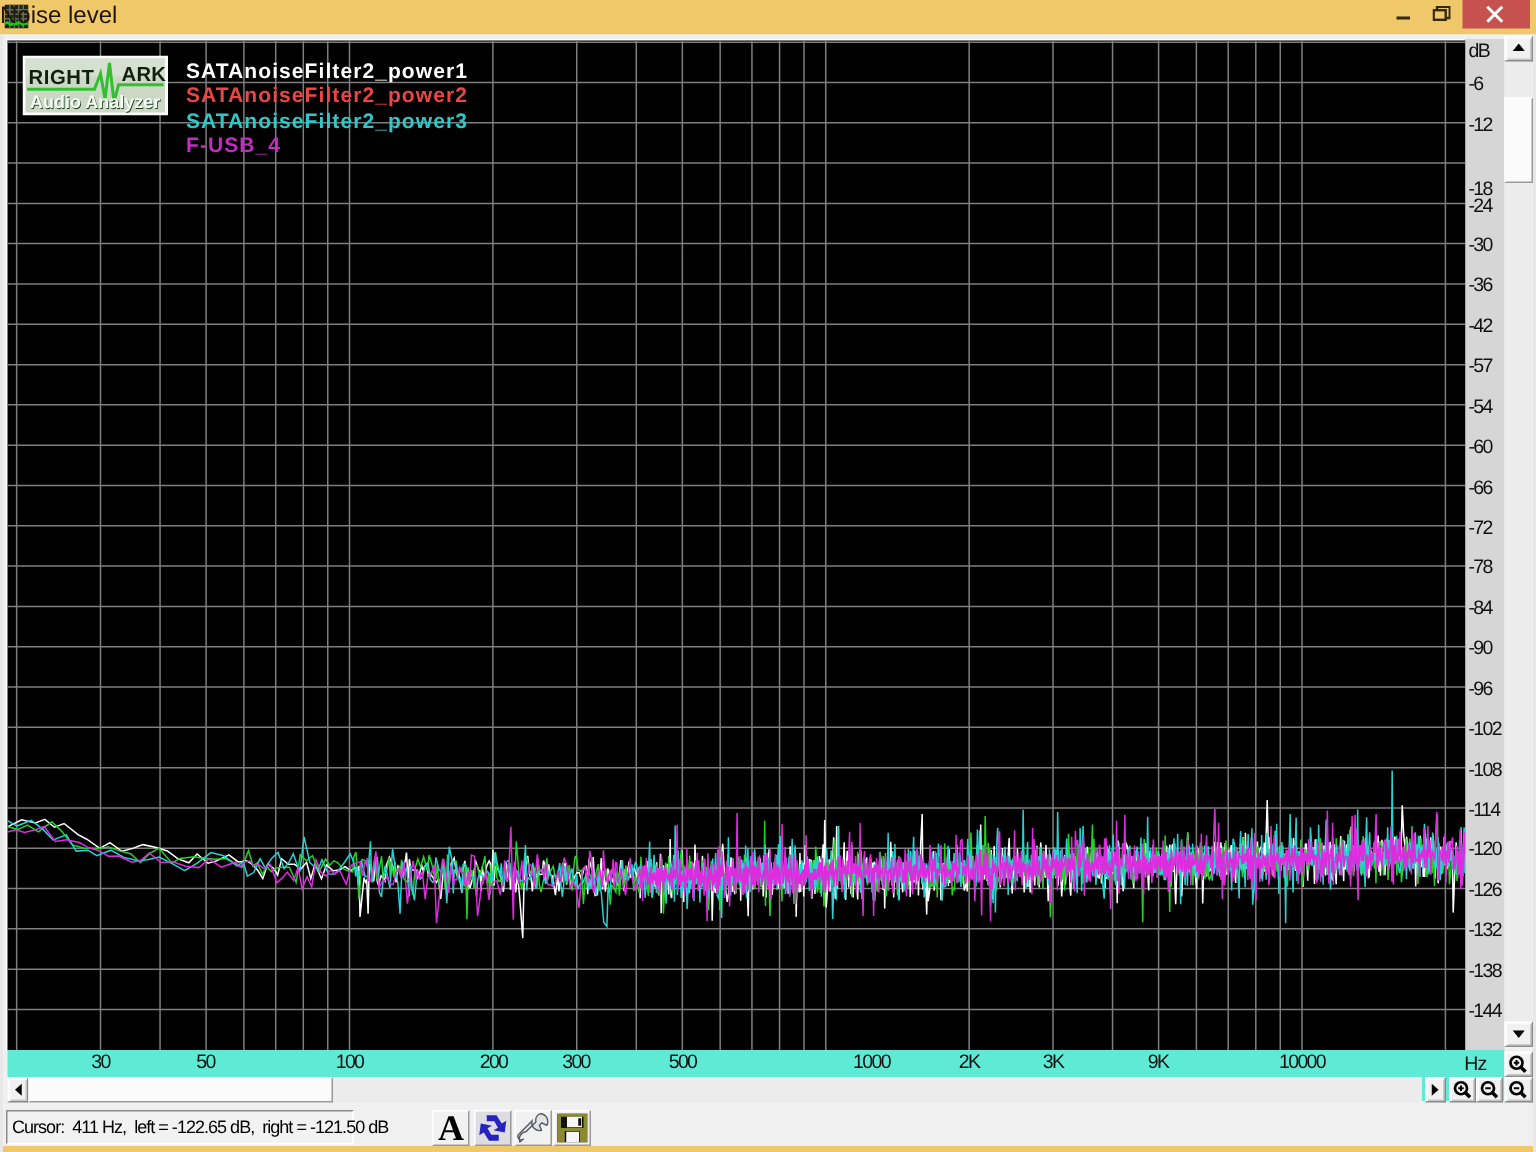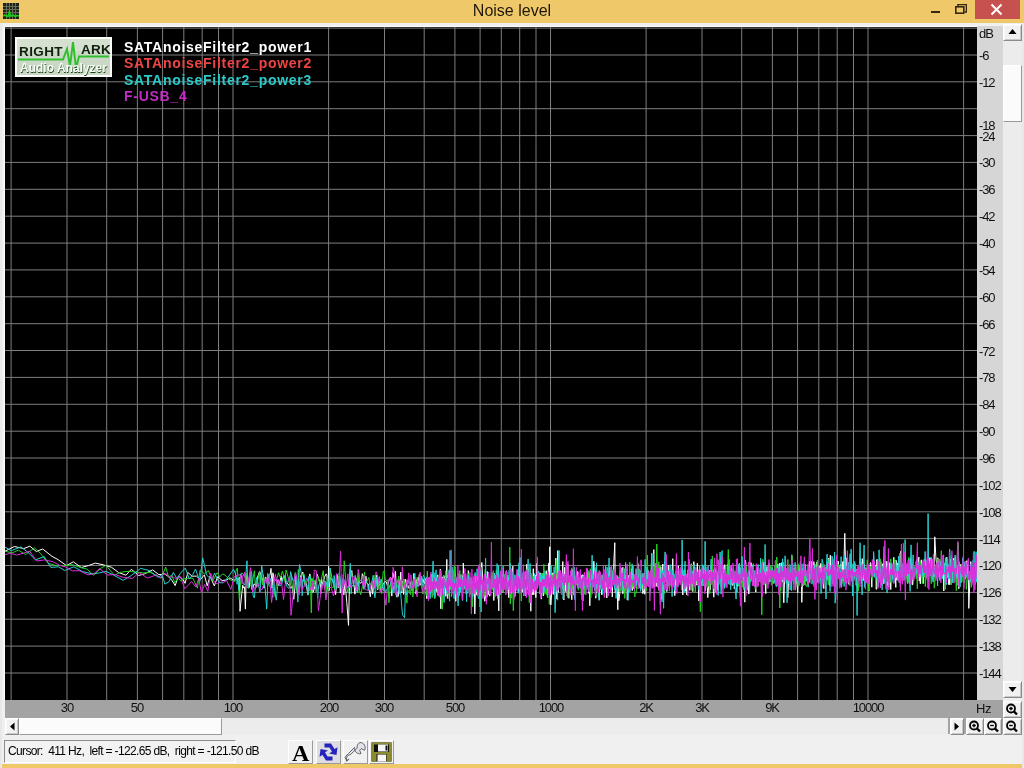--- a/index.html
+++ b/index.html
@@ -1,19 +1,19 @@
 <!DOCTYPE html>
 <html><head><meta charset="utf-8"><title>Noise level</title><style>
 *{margin:0;padding:0;box-sizing:border-box}
 html,body{width:1024px;height:768px;overflow:hidden;background:#f0f0f0;
  font-family:"Liberation Sans",sans-serif}
 #win{position:relative;width:1024px;height:768px}
 #titlebar{position:absolute;left:0;top:0;width:1024px;height:23px;background:#eec869}
 #tbicon{position:absolute;left:3px;top:3px;width:16px;height:16px}
-#tbtitle{position:absolute;left:0;top:2px;width:1024px;text-align:center;
+#tbtitle{position:absolute;left:0;top:2px;width:1024px;text-align:left;
  font-size:16px;color:#201708;letter-spacing:0}
 #btnmin{position:absolute;left:931px;top:11px;width:9px;height:2px;background:#38290e}
 #btnrest{position:absolute;left:955px;top:4px;width:12px;height:10px}
 #btnclose{position:absolute;left:975px;top:0;width:45px;height:19px;background:#c5524e}
 #btnclose svg{position:absolute;left:15px;top:3px}
 #client{position:absolute;left:0;top:23px;width:1024px;height:745px;background:#f0f0f0}
 #chart{position:absolute;left:4px;top:3px;width:973px;height:674px;background:#000;
  border-top:1px solid #fcfcfc;border-left:1px solid #fcfcfc}
 #chart svg.main{position:absolute;left:0;top:0}
 #logo{position:absolute;left:10px;top:10px;width:97px;height:40px}
@@ -24,21 +24,21 @@
 #vsb{position:absolute;left:1003px;top:1px;width:19px;height:674px;background:#ececec}
 .sbtn{position:absolute;background:#f1f1f1;border:1px solid #8a8a8a;
  border-top-color:#fff;border-left-color:#fff;
  box-shadow:inset 1px 1px 0 #fafafa,inset -1px -1px 0 #c8c8c8}
 .zbtn{position:absolute;background:#f1f1f1;border:1px solid #8a8a8a;
  border-top-color:#fff;border-left-color:#fff;
  box-shadow:inset 1px 1px 0 #fafafa,inset -1px -1px 0 #c8c8c8}
 .zbtn svg{position:absolute;left:1px;top:1px}
 #vthumb{position:absolute;left:0;top:41px;width:19px;height:57px;background:#fbfbfb;
  border:1px solid #9a9a9a;border-top-color:#fff;border-left-color:#fff}
-#freqrow{position:absolute;left:5px;top:677px;width:998px;height:34px;background:#a3a3a3}
+#freqrow{position:absolute;left:5px;top:677px;width:998px;height:34px;background:#5eead4}
 .fl{position:absolute;top:0px;width:60px;text-align:center;font-size:13px;
  letter-spacing:-1.1px;color:#111}
 #hzlab{position:absolute;left:938px;top:1px;width:48px;text-align:right;font-size:13px;
  color:#111;letter-spacing:-.5px}
 #hsbrow{position:absolute;left:5px;top:695px;width:996px;height:17px}
 #hsbtrack{position:absolute;left:0;top:0;width:943px;height:17px;background:#ececec}
 #hthumb{position:absolute;left:14px;top:0;width:203px;height:17px;background:#fbfbfb;
  border:1px solid #9a9a9a;border-top-color:#fff;border-left-color:#fff}
 #statusbar{position:absolute;left:0;top:714px;width:1024px;height:28px}
 #stfield{position:absolute;left:4px;top:3px;width:232px;height:23px;background:#f2f2f2;
@@ -101,21 +101,21 @@
   </div>
   <div id="dbcol">
         <div class="dbl" style="top:0px">dB</div>
         <div class="dbl" style="top:22px">-6</div>
         <div class="dbl" style="top:49px">-12</div>
         <div class="dbl" style="top:92px">-18</div>
         <div class="dbl" style="top:103px">-24</div>
         <div class="dbl" style="top:129px">-30</div>
         <div class="dbl" style="top:156px">-36</div>
         <div class="dbl" style="top:183px">-42</div>
-        <div class="dbl" style="top:210px">-40</div>
+        <div class="dbl" style="top:210px">-57</div>
         <div class="dbl" style="top:237px">-54</div>
         <div class="dbl" style="top:264px">-60</div>
         <div class="dbl" style="top:291px">-66</div>
         <div class="dbl" style="top:318px">-72</div>
         <div class="dbl" style="top:344px">-78</div>
         <div class="dbl" style="top:371px">-84</div>
         <div class="dbl" style="top:398px">-90</div>
         <div class="dbl" style="top:425px">-96</div>
         <div class="dbl" style="top:452px">-102</div>
         <div class="dbl" style="top:479px">-108</div>
@@ -135,21 +135,21 @@
             <path d="M8.5 10 L4.5 5 H12.5 Z" fill="#000"></path>
           </svg></div>
   </div>
   <div id="freqrow">
         <div class="fl" style="left:32px">30</div>
         <div class="fl" style="left:102px">50</div>
         <div class="fl" style="left:198px">100</div>
         <div class="fl" style="left:294px">200</div>
         <div class="fl" style="left:349px">300</div>
         <div class="fl" style="left:420px">500</div>
-        <div class="fl" style="left:516px">1000</div>
+        <div class="fl" style="left:546px">1000</div>
         <div class="fl" style="left:611px">2K</div>
         <div class="fl" style="left:667px">3K</div>
         <div class="fl" style="left:737px">9K</div>
         <div class="fl" style="left:833px">10000</div>
         <div id="hzlab">Hz</div>
       </div>
   <div class="zbtn" style="left:1003px;top:678px;width:19px;height:17px">
         <svg width="15" height="13" viewBox="0 0 15 13">
           <circle cx="6" cy="5.5" r="4" stroke="#000" stroke-width="1.8" fill="none"></circle>
           <path d="M6 3.7 V7.3 M4.2 5.5 H7.8" stroke="#000" stroke-width="1.4"></path>

